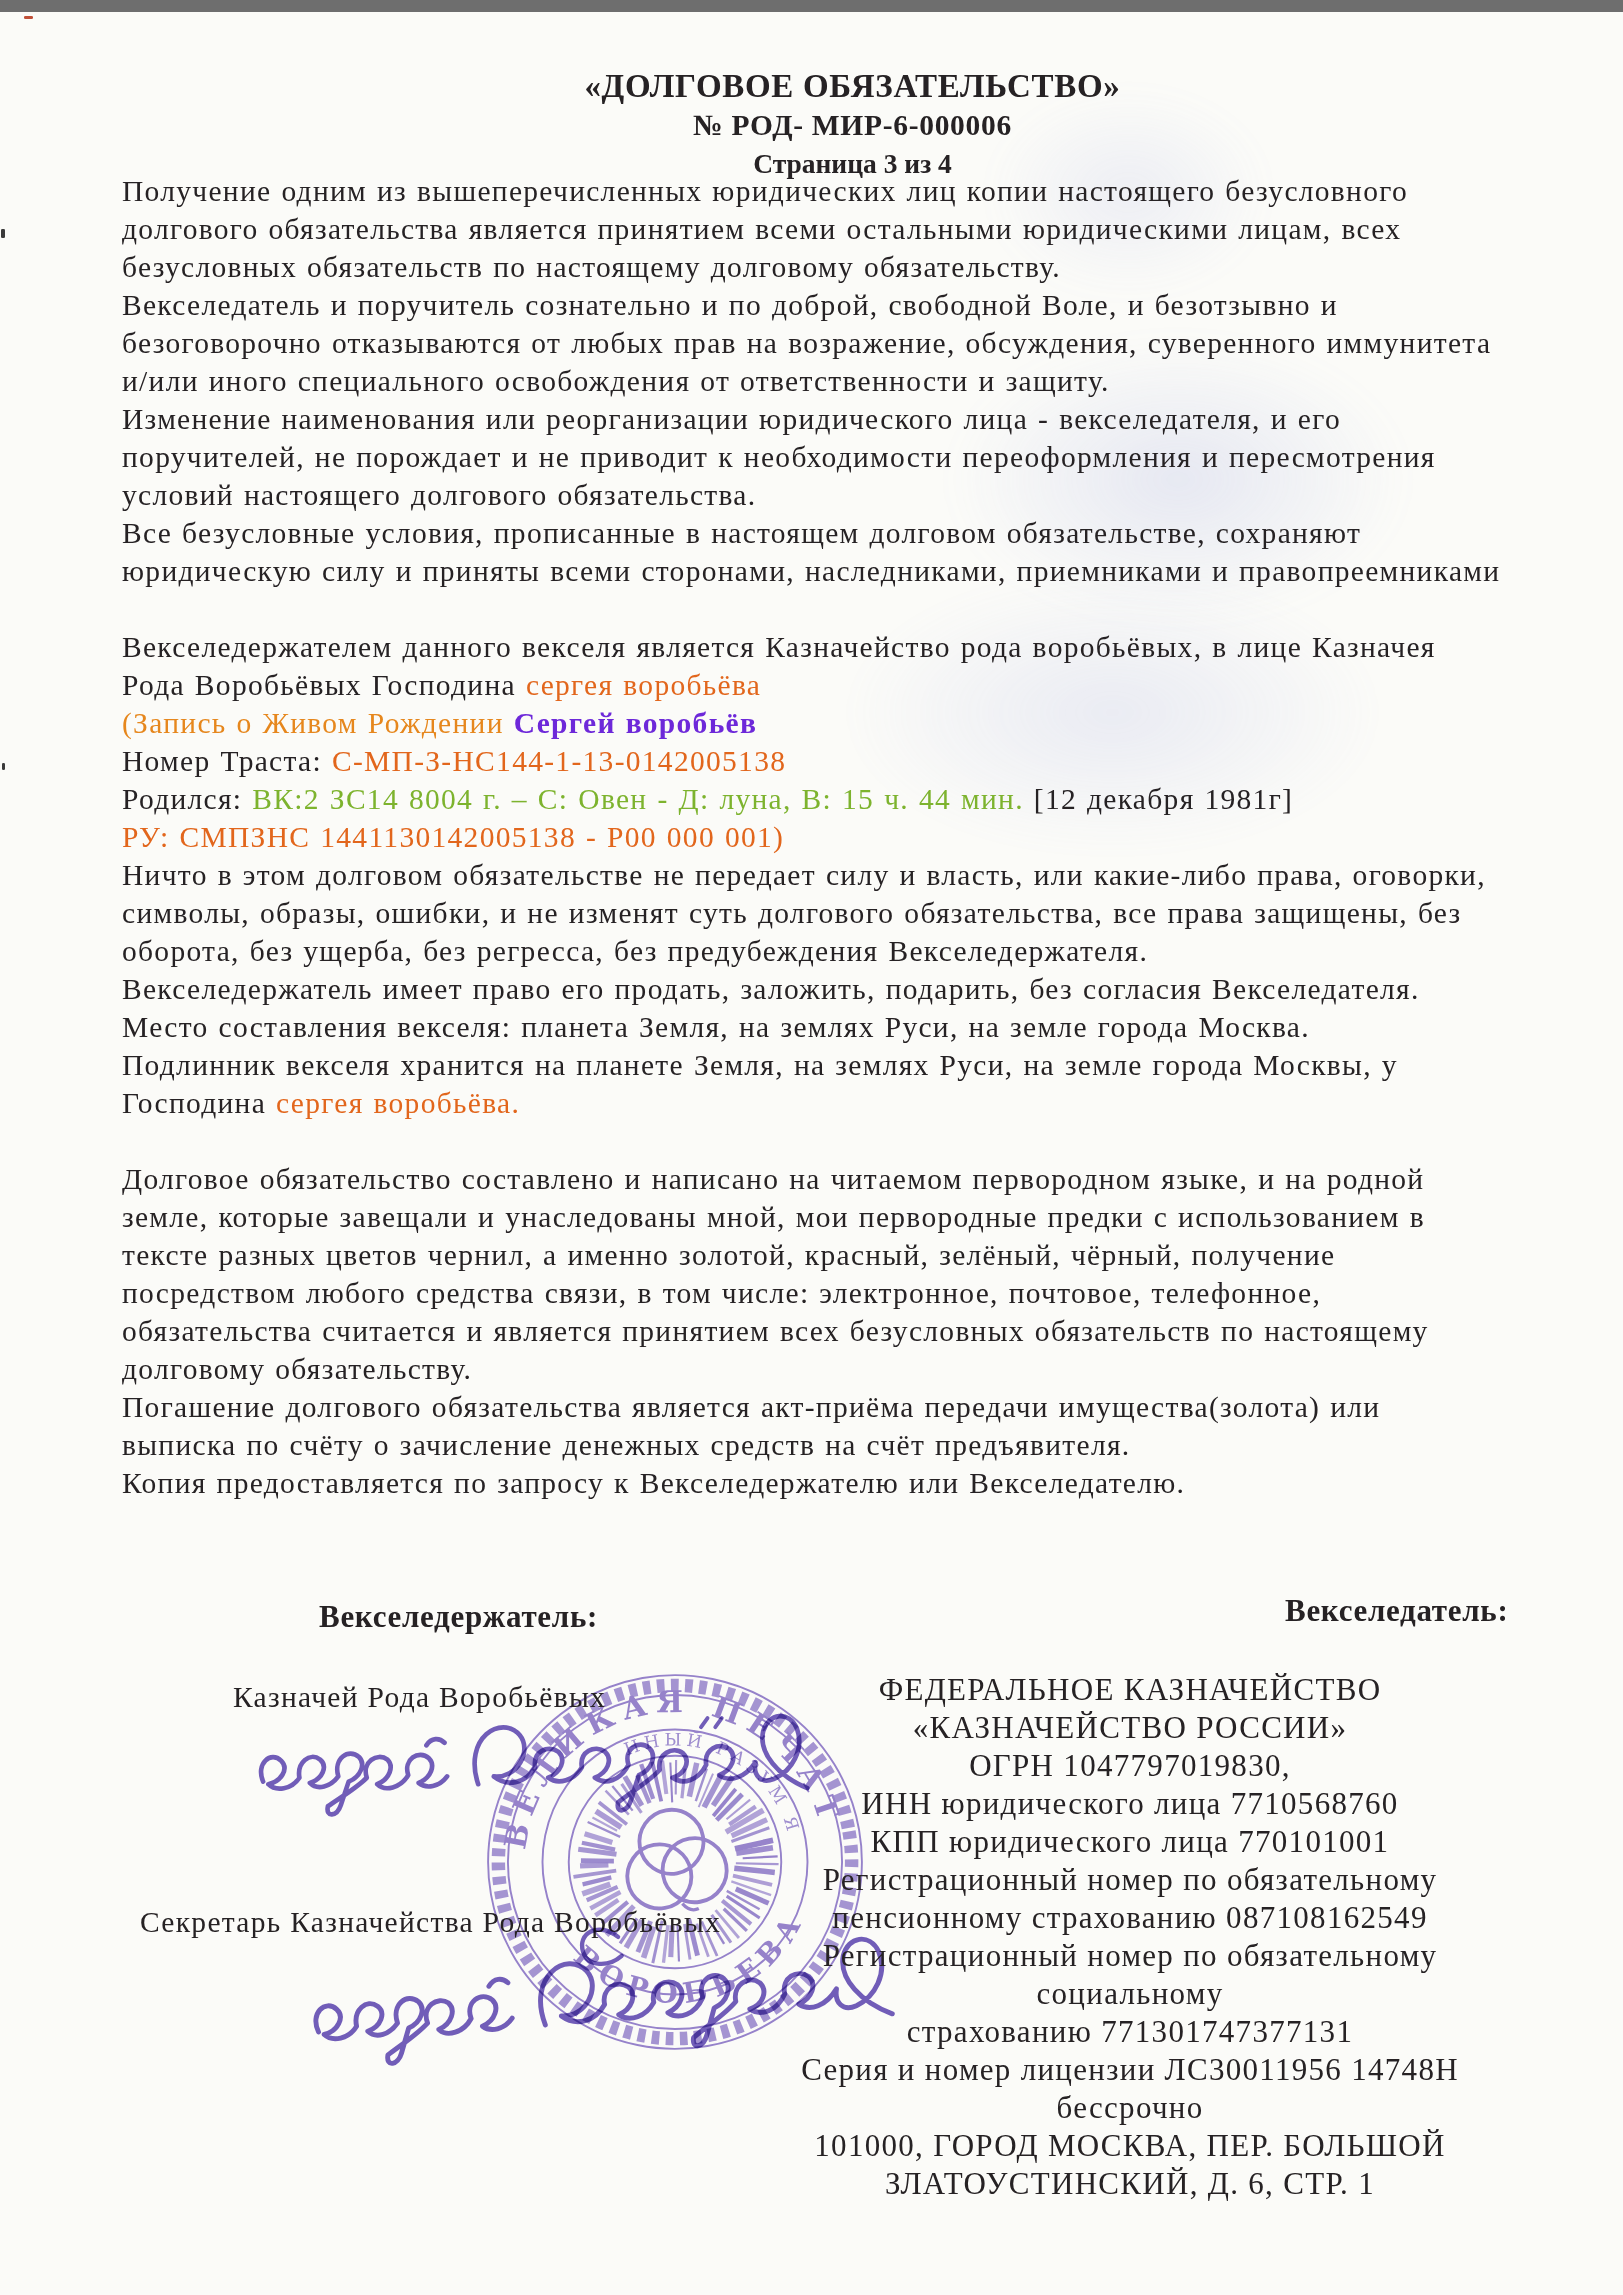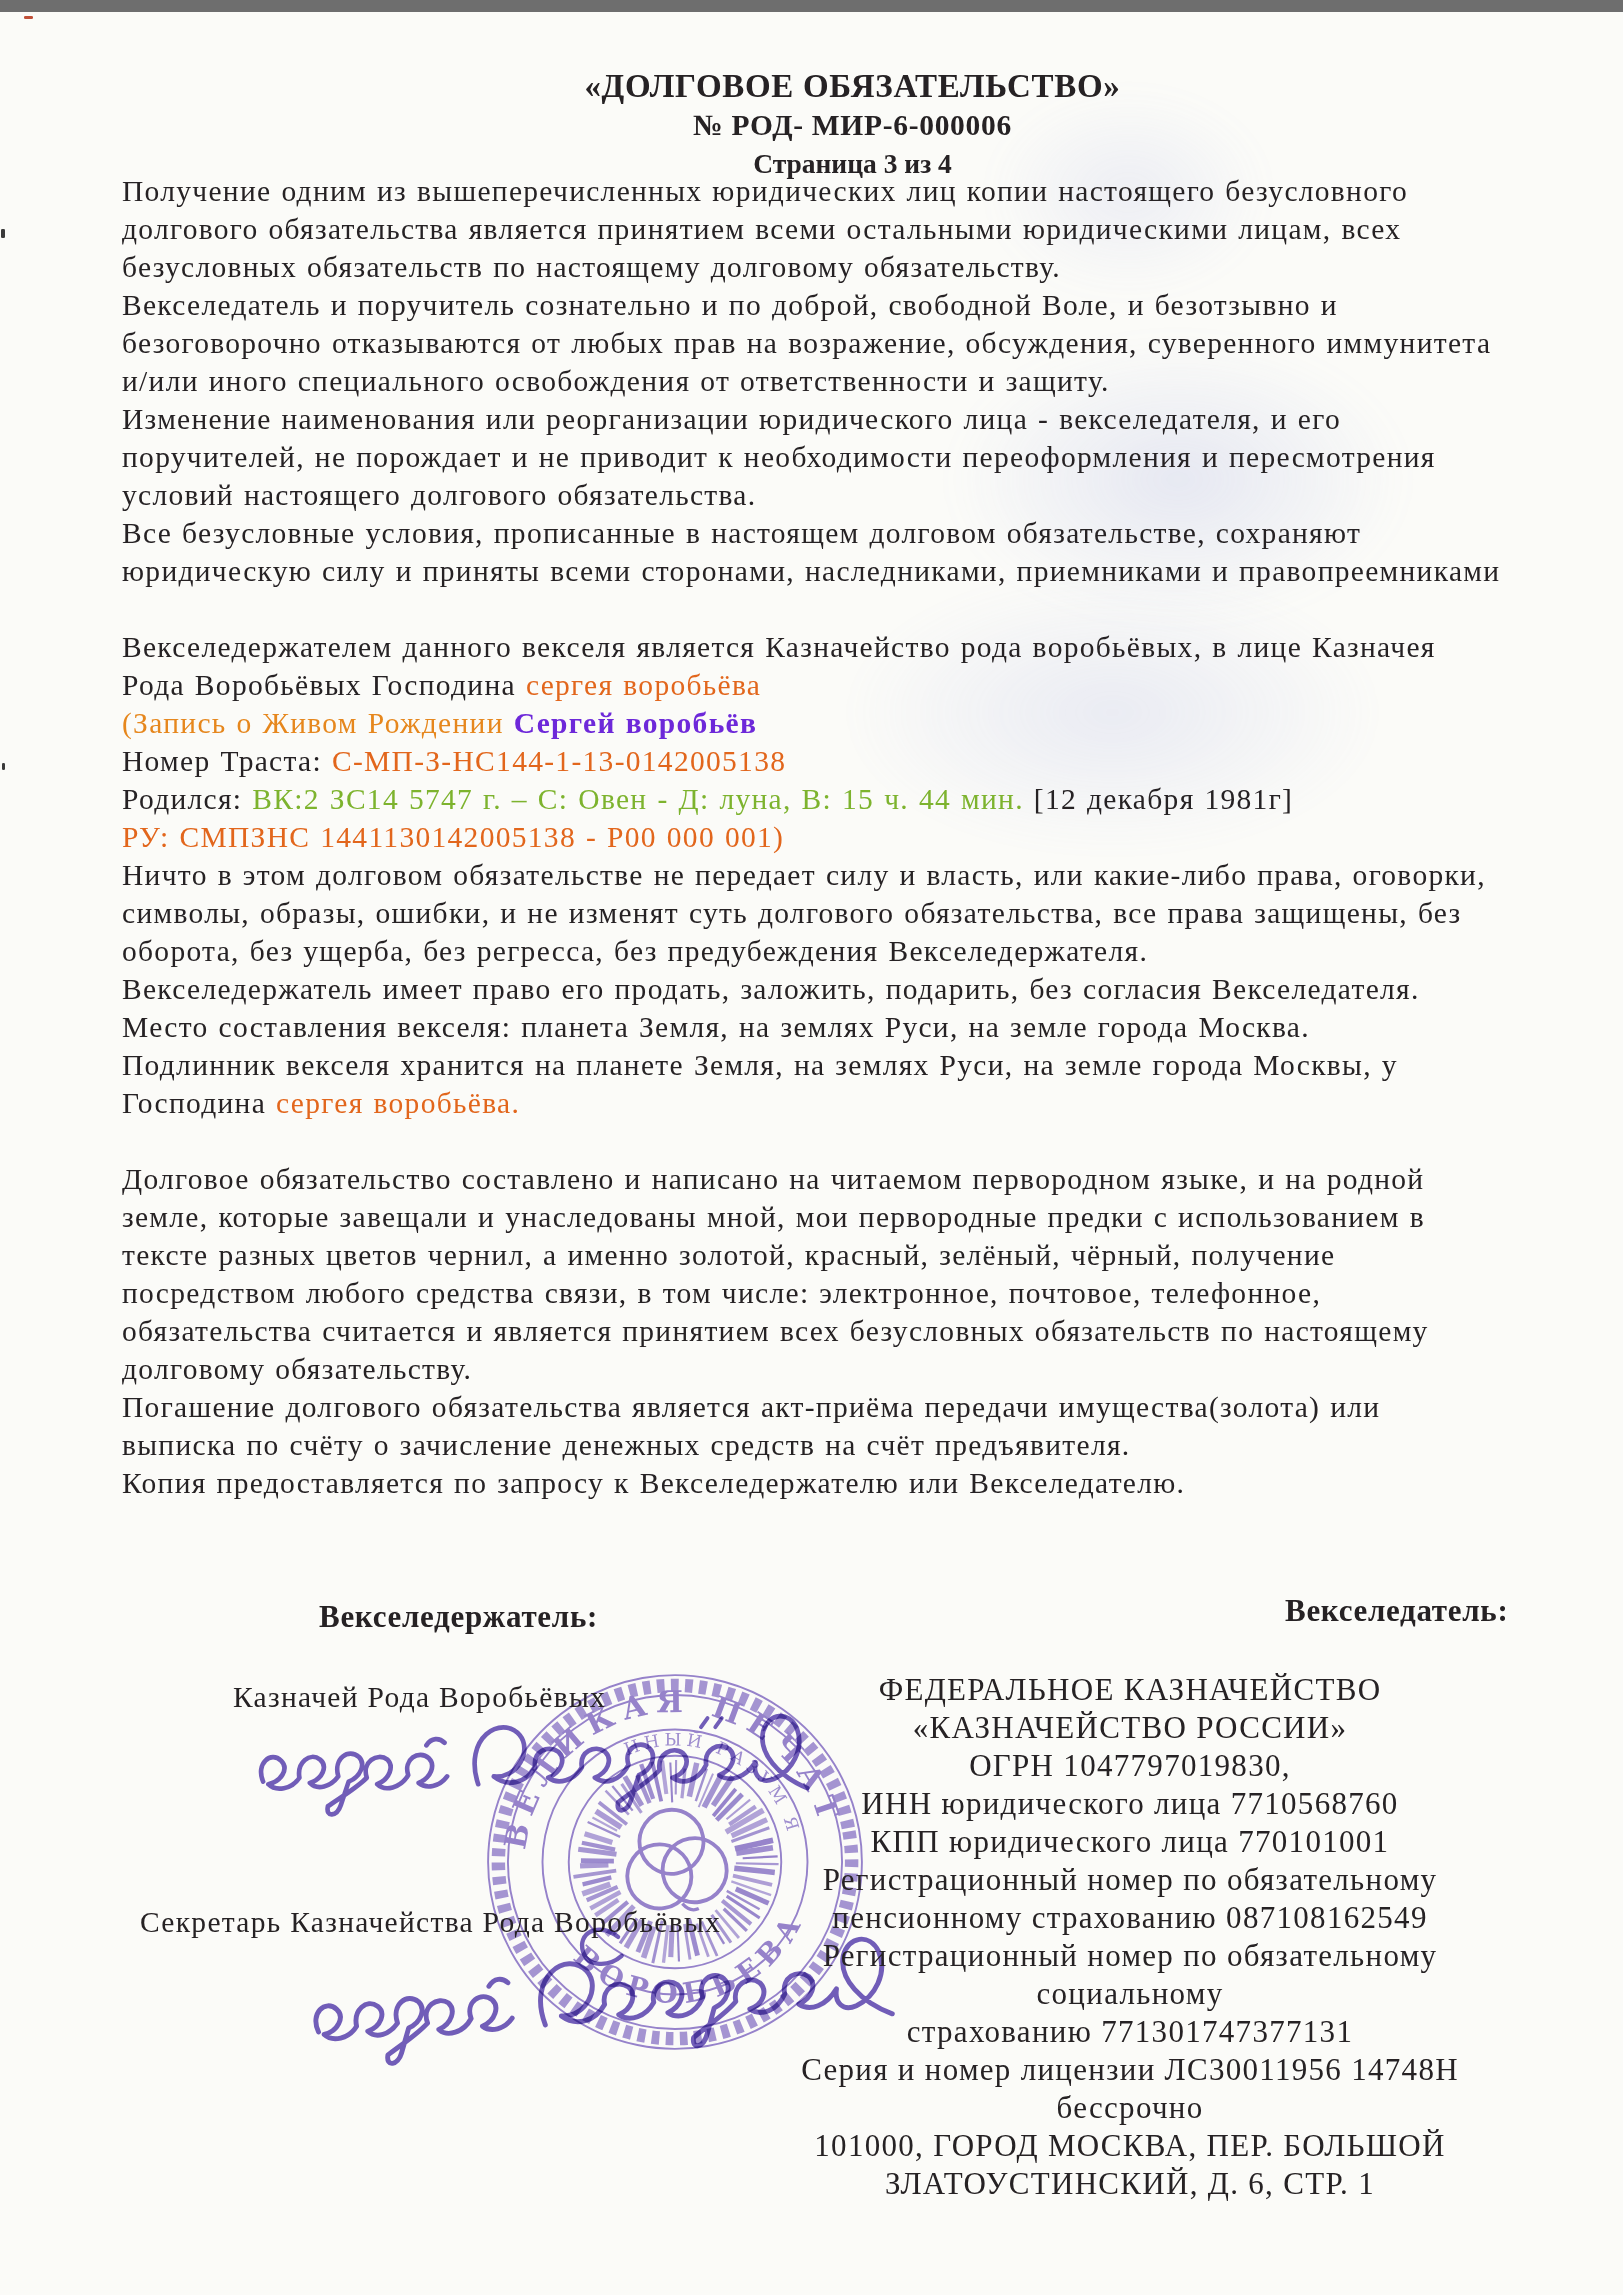--- a/index.html
+++ b/index.html
@@ -78,21 +78,21 @@
       <div class="bline"><span class="c-k">Изменение наименования или реорганизации юридического лица - векселедателя, и его</span></div>
       <div class="bline"><span class="c-k">поручителей, не порождает и не приводит к необходимости переоформления и пересмотрения</span></div>
       <div class="bline"><span class="c-k">условий настоящего долгового обязательства.</span></div>
       <div class="bline"><span class="c-k">Все безусловные условия, прописанные в настоящем долговом обязательстве, сохраняют</span></div>
       <div class="bline"><span class="c-k">юридическую силу и приняты всеми сторонами, наследниками, приемниками и правопреемниками</span></div>
       <div class="bline">&nbsp;</div>
       <div class="bline"><span class="c-k">Векселедержателем данного векселя является Казначейство рода воробьёвых, в лице Казначея</span></div>
       <div class="bline"><span class="c-k">Рода Воробьёвых Господина </span><span class="c-o">сергея воробьёва</span></div>
       <div class="bline"><span class="c-z">(Запись о Живом Рождении </span><span class="c-ob">Сергей воробьёв</span></div>
       <div class="bline"><span class="c-k">Номер Траста: </span><span class="c-o">С-МП-З-НС144-1-13-0142005138</span></div>
-      <div class="bline"><span class="c-k">Родился: </span><span class="c-g">ВК:2 ЗС14 5747 г. – С: Овен - Д: луна, В: 15 ч. 44 мин.</span><span class="c-k"> [12 декабря 1981г]</span></div>
+      <div class="bline"><span class="c-k">Родился: </span><span class="c-g">ВК:2 ЗС14 8004 г. – С: Овен - Д: луна, В: 15 ч. 44 мин.</span><span class="c-k"> [12 декабря 1981г]</span></div>
       <div class="bline"><span class="c-o">РУ: СМПЗНС 1441130142005138 - Р00 000 001)</span></div>
       <div class="bline"><span class="c-k">Ничто в этом долговом обязательстве не передает силу и власть, или какие-либо права, оговорки,</span></div>
       <div class="bline"><span class="c-k">символы, образы, ошибки, и не изменят суть долгового обязательства, все права защищены, без</span></div>
       <div class="bline"><span class="c-k">оборота, без ущерба, без регресса, без предубеждения Векселедержателя.</span></div>
       <div class="bline"><span class="c-k">Векселедержатель имеет право его продать, заложить, подарить, без согласия Векселедателя.</span></div>
       <div class="bline"><span class="c-k">Место составления векселя: планета Земля, на землях Руси, на земле города Москва.</span></div>
       <div class="bline"><span class="c-k">Подлинник векселя хранится на планете Земля, на землях Руси, на земле города Москвы, у</span></div>
       <div class="bline"><span class="c-k">Господина </span><span class="c-o">сергея воробьёва.</span></div>
       <div class="bline">&nbsp;</div>
       <div class="bline"><span class="c-k">Долговое обязательство составлено и написано на читаемом первородном языке, и на родной</span></div>

